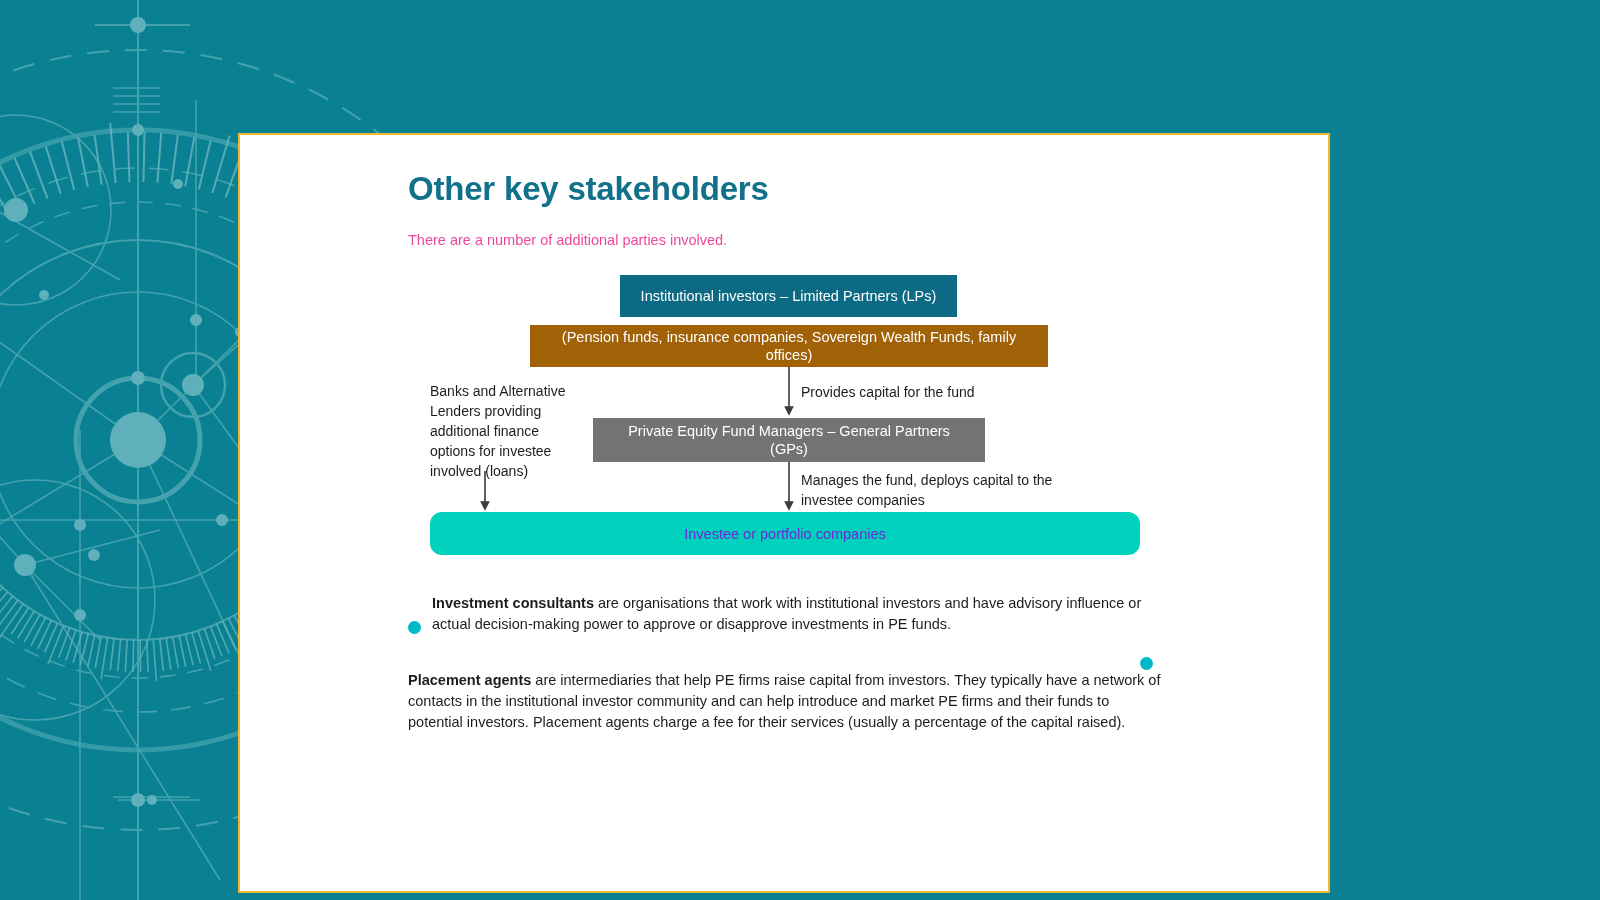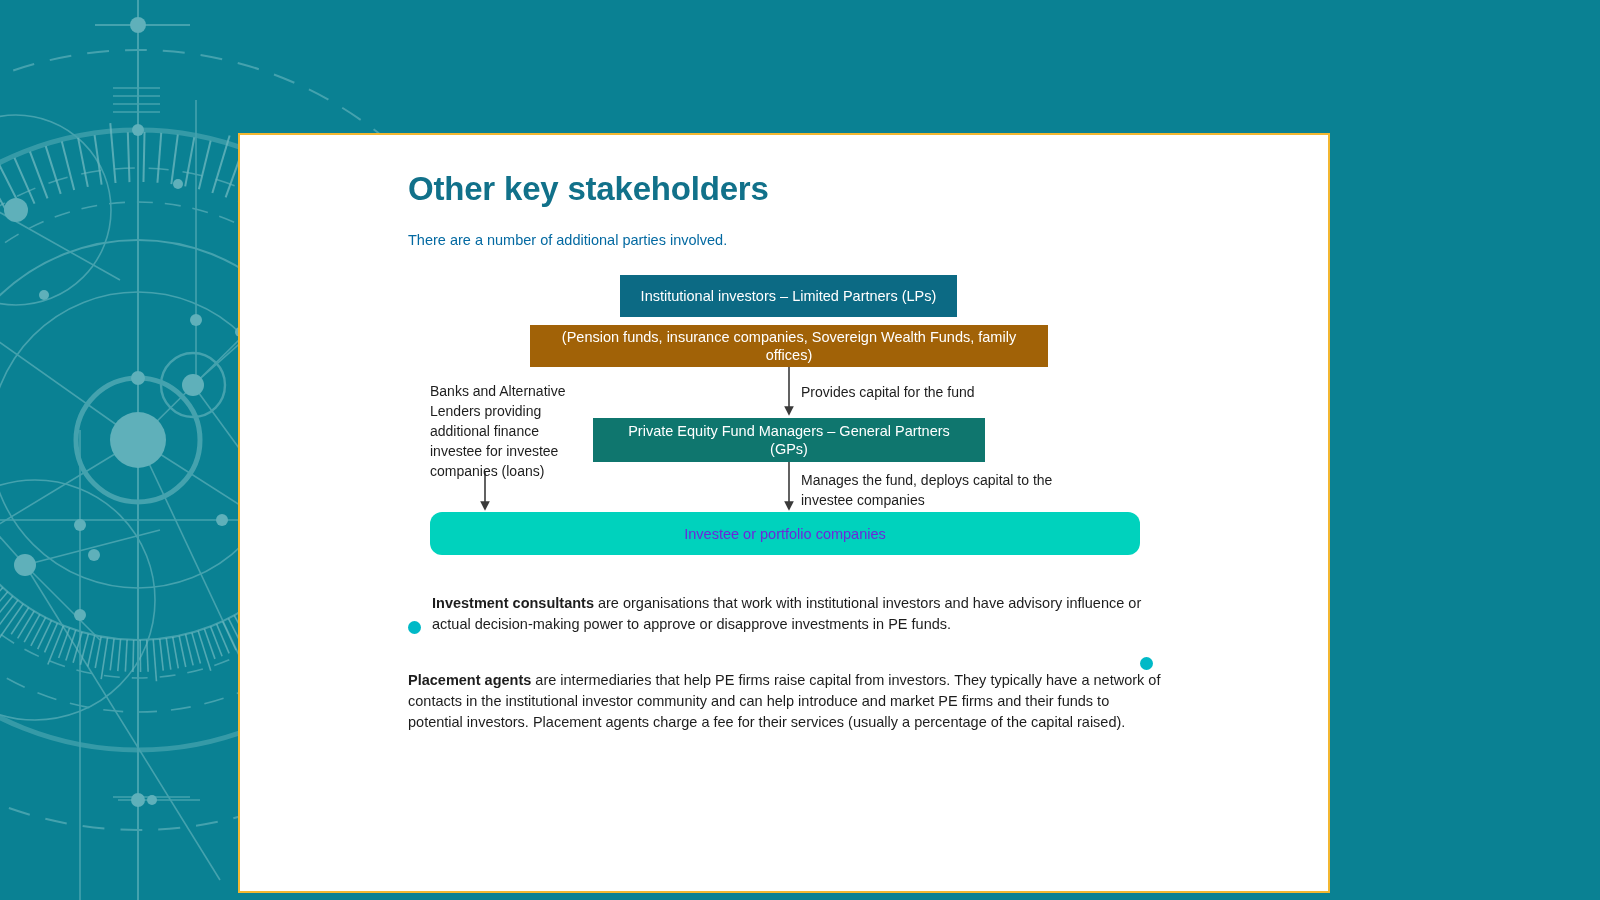--- a/index.html
+++ b/index.html
@@ -48,21 +48,21 @@
   #page-title {
     color: #11718a;
     font-size: 33px;
     font-weight: bold;
     letter-spacing: -0.2px;
     line-height: 1.15;
   }
 
   #page-subtitle {
     margin-top: 22px;
-    color: #0369a1;
+    color: #ec4899;
     font-size: 14.5px;
     line-height: 1.4;
   }
 
   
   #diagram {
     position: relative;
     margin-top: 25px;
     width: 790px;
     height: 280px;
@@ -77,21 +77,21 @@
     font-size: 14.5px;
     line-height: 1.25;
     padding: 0 18px;
   }
 
   .node-lp      { left: 212px; top: 0px;   width: 337px; height: 42px;
                   background: #0c6a84; color: #ffffff; }
   .node-lp-sub  { left: 122px; top: 50px;  width: 518px; height: 42px;
                   background: #a16207; color: #ffffff; }
   .node-gp      { left: 185px; top: 143px; width: 392px; height: 44px;
-                  background: #0f766e; color: #ffffff; }
+                  background: #737373; color: #ffffff; }
   .node-invest  { left: 22px;  top: 237px; width: 710px; height: 43px;
                   background: #00d2bd; color: #6d28d9; border-radius: 12px; }
 
   .side-note {
     position: absolute;
     left: 22px;
     top: 107px;
     width: 150px;
     font-size: 14px;
     line-height: 1.42;
@@ -369,21 +369,21 @@
       </svg>
 
       <div class="node-box node-lp">Institutional investors – Limited Partners (LPs)</div>
 
       <div class="node-box node-lp-sub">(Pension funds, insurance companies, Sovereign Wealth Funds, family offices)</div>
 
       <div class="node-box node-gp">Private Equity Fund Managers – General Partners (GPs)</div>
 
       <div class="node-box node-invest">Investee or portfolio companies</div>
 
-      <div class="side-note">Banks and Alternative Lenders providing additional finance investee for investee companies (loans)</div>
+      <div class="side-note">Banks and Alternative Lenders providing additional finance options for investee involved (loans)</div>
 
       <div class="arrow-label label-provides">Provides capital for the fund</div>
 
       <div class="arrow-label label-manages">Manages the fund, deploys capital to the investee companies</div>
     </div>
 
     <div id="bullets">
 
       <div class="bullet-row">
         <span class="bullet-dot"></span>

